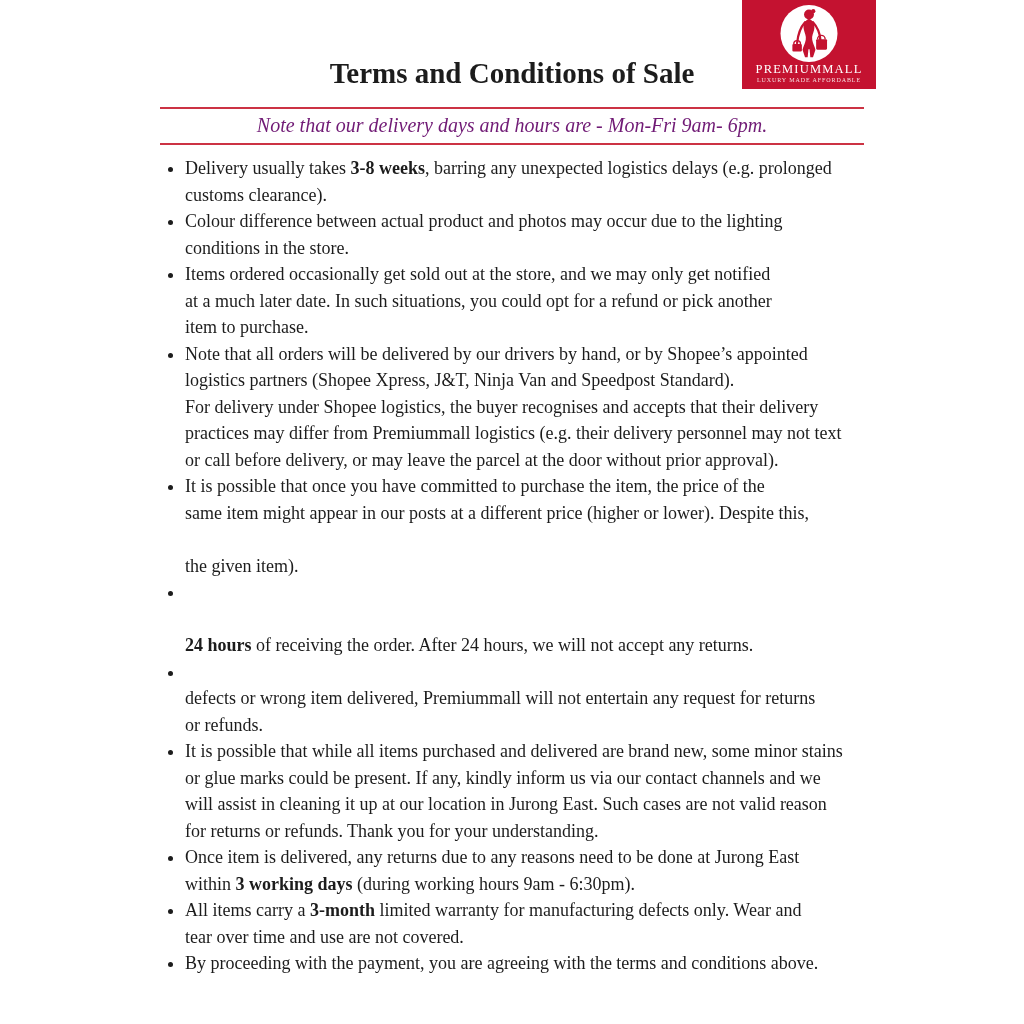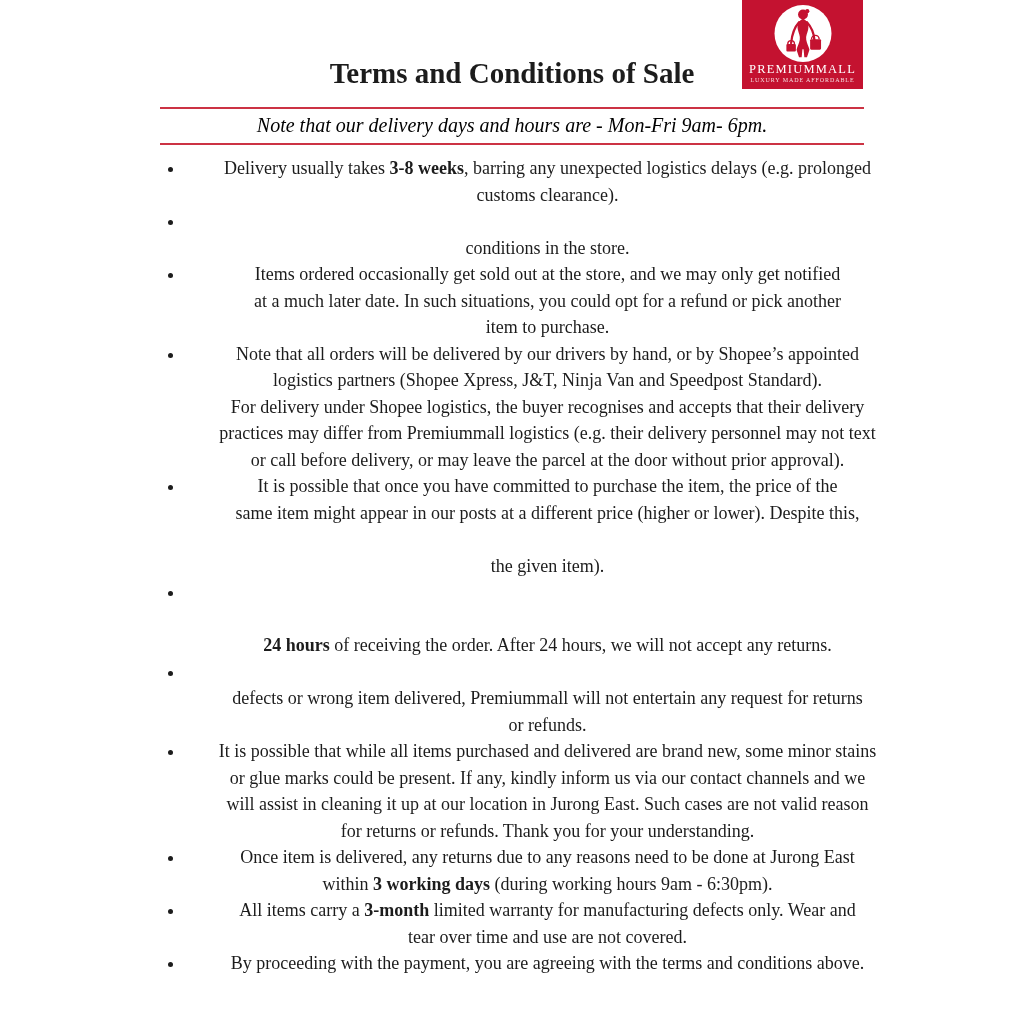--- a/index.html
+++ b/index.html
@@ -10,21 +10,21 @@
     font-family: "Liberation Serif", serif;
     color: #1c1c1c;
     overflow: hidden;
   }
 
   
   .logo {
     position: absolute;
     left: 742px;
     top: 0;
-    width: 121px;
+    width: 134px;
     height: 89px;
     background: #c41230;
     text-align: center;
     text-decoration: underline;
   }
   .logo-circle {
     position: absolute;
     left: 50%;
     top: 5px;
     transform: translateX(-50%);
@@ -65,31 +65,30 @@
   }
   .note-bar {
     width: 704px;
     margin: 17px auto 0 auto;
     border-top: 2px solid #cc3344;
     border-bottom: 2px solid #cc3344;
     padding: 5px 0 7px 0;
     text-align: center;
   }
   .note-bar .note-text {
-    color: #000000;
+    color: #701a75;
     font-style: italic;
     font-size: 20px;
     line-height: 22px;
   }
 
   
   .terms {
     margin: 10px 0 0 160px;
     width: 750px;
-    text-align: center;
   }
   .terms ul {
     list-style: disc outside;
     padding-left: 25px;
   }
   .terms li {
     font-size: 18px;
     line-height: 26.5px;
   }
   .terms li strong { font-weight: bold; }
@@ -133,21 +132,21 @@
 
 <h1 class="title">Terms and Conditions of Sale</h1>
 
 <div class="note-bar">
   <span class="note-text">Note that our delivery days and hours are - Mon-Fri 9am- 6pm.</span>
 </div>
 
 <div class="terms">
   <ul>
       <li><span>Delivery usually takes </span><strong>3-8 weeks</strong><span>, barring any unexpected logistics delays (e.g. prolonged</span><br><span>customs clearance).</span></li>
-      <li><br><span>conditions in the store.</span></li>
+      <li><span>Colour difference between actual product and photos may occur due to the lighting</span><br><span>conditions in the store.</span></li>
       <li><span>Items ordered occasionally get sold out at the store, and we may only get notified</span><br><span>at a much later date. In such situations, you could opt for a refund or pick another</span><br><span>item to purchase.</span></li>
       <li><span>Note that all orders will be delivered by our drivers by hand, or by Shopee’s appointed</span><br><span>logistics partners (Shopee Xpress, J&amp;T, Ninja Van and Speedpost Standard).</span><br><span>For delivery under Shopee logistics, the buyer recognises and accepts that their delivery</span><br><span>practices may differ from Premiummall logistics (e.g. their delivery personnel may not text</span><br><span>or call before delivery, or may leave the parcel at the door without prior approval).</span></li>
       <li><span>It is possible that once you have committed to purchase the item, the price of the</span><br><span>same item might appear in our posts at a different price (higher or lower). Despite this,</span><br><br><span>the given item).</span></li>
       <li><br><br><strong>24 hours</strong><span> of receiving the order. After 24 hours, we will not accept any returns.</span></li>
       <li><br><span>defects or wrong item delivered, Premiummall will not entertain any request for returns</span><br><span>or refunds.</span></li>
       <li><span>It is possible that while all items purchased and delivered are brand new, some minor stains</span><br><span>or glue marks could be present. If any, kindly inform us via our contact channels and we</span><br><span>will assist in cleaning it up at our location in Jurong East. Such cases are not valid reason</span><br><span>for returns or refunds. Thank you for your understanding.</span></li>
       <li><span>Once item is delivered, any returns due to any reasons need to be done at Jurong East</span><br><span>within </span><strong>3 working days</strong><span> (during working hours 9am - 6:30pm).</span></li>
       <li><span>All items carry a </span><strong>3-month</strong><span> limited warranty for manufacturing defects only. Wear and</span><br><span>tear over time and use are not covered.</span></li>
       <li><span>By proceeding with the payment, you are agreeing with the terms and conditions above.</span></li>
     </ul>

